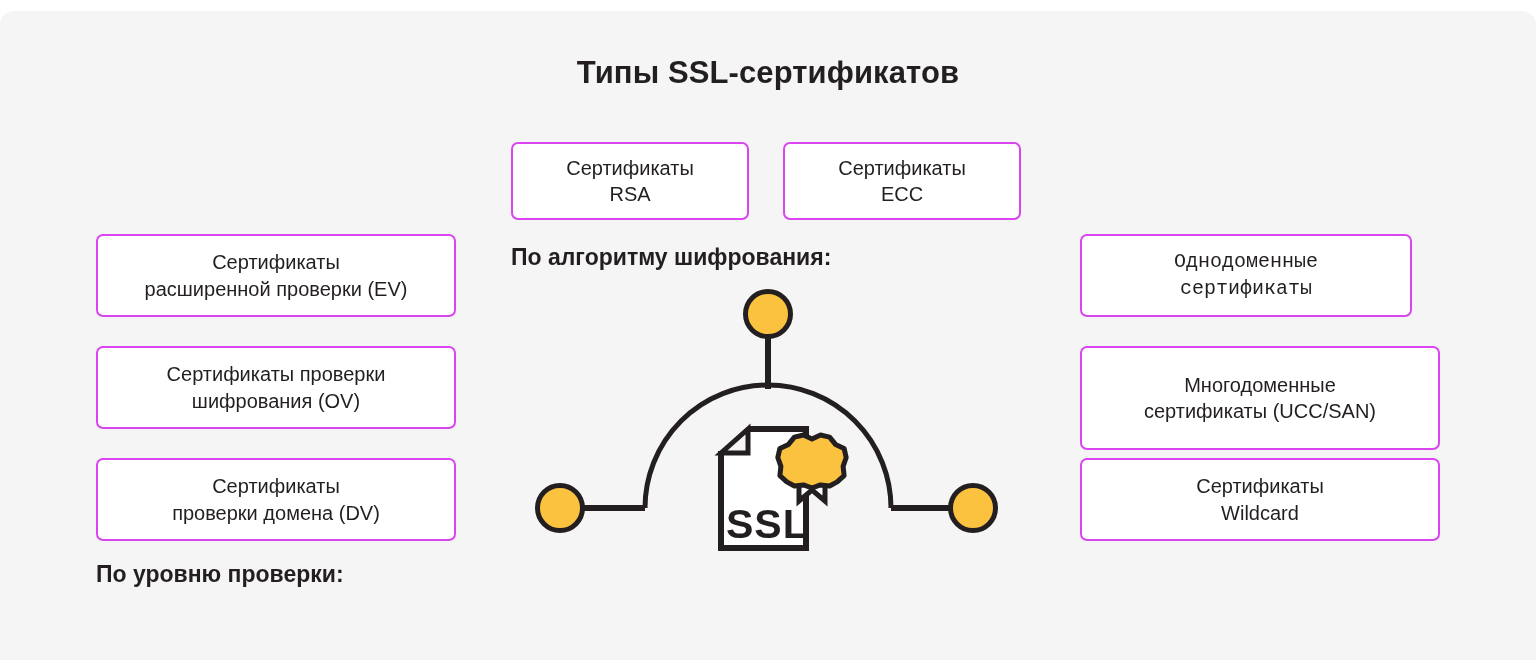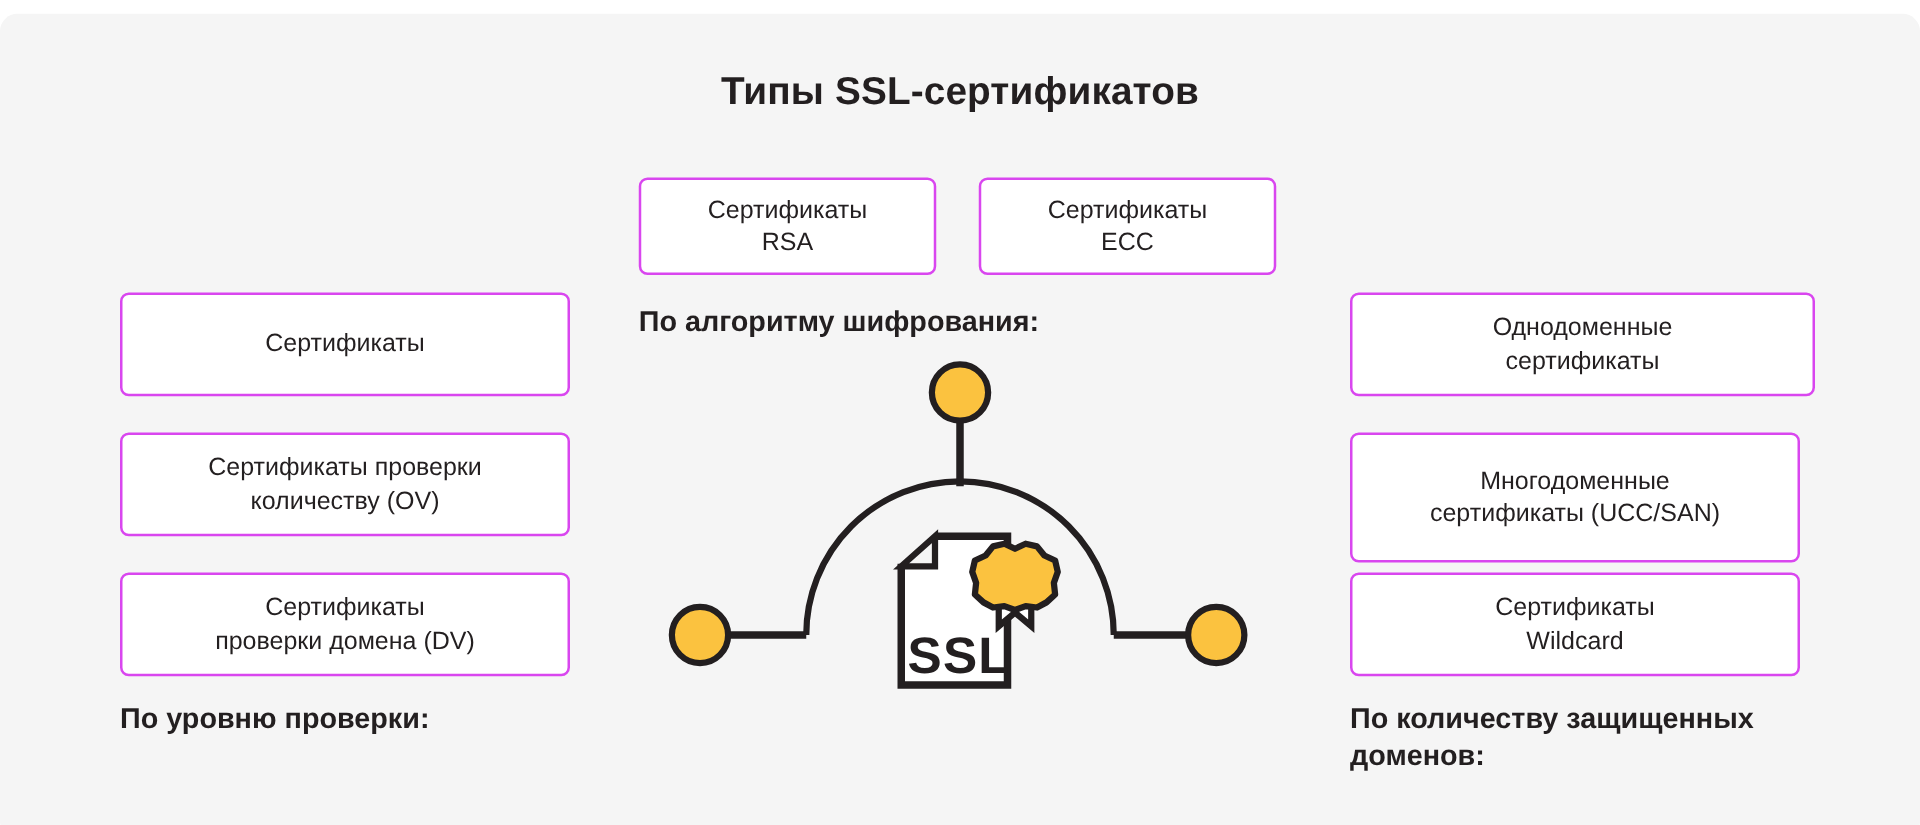--- a/index.html
+++ b/index.html
@@ -55,21 +55,21 @@
     padding: 4px 8px;
   }
   .box span { display: block; }
 
   
   .box-ev { left: 96px;  top: 223px; width: 360px; height: 83px; }
   .box-ov { left: 96px;  top: 335px; width: 360px; height: 83px; }
   .box-dv { left: 96px;  top: 447px; width: 360px; height: 83px; }
 
   
-  .box-single { left: 1080px; top: 223px; width: 372px; height: 83px; }
+  .box-single { left: 1080px; top: 223px; width: 332px; height: 83px; font-family: Liberation Mono, monospace; }
   .box-multi  { left: 1080px; top: 335px; width: 360px; height: 104px; }
   .box-wild   { left: 1080px; top: 447px; width: 360px; height: 83px; }
 
   
   .box-rsa { left: 511px; top: 131px; width: 238px; height: 78px; }
   .box-ecc { left: 783px; top: 131px; width: 238px; height: 78px; }
 
   
   .caption {
     position: absolute;
@@ -111,27 +111,28 @@
       <span>Сертификаты</span>
       <span>ECC</span>
     </div>
   </div>
 
   <div class="caption caption-algo">По алгоритму шифрования:</div>
 
   <div class="box box-ev">
     <div>
       <span>Сертификаты</span>
+      <span>расширенной проверки (EV)</span>
     </div>
   </div>
 
   <div class="box box-ov">
     <div>
       <span>Сертификаты проверки</span>
-      <span>количеству (OV)</span>
+      <span>шифрования (OV)</span>
     </div>
   </div>
 
   <div class="box box-dv">
     <div>
       <span>Сертификаты</span>
       <span>проверки домена (DV)</span>
     </div>
   </div>
 
@@ -151,24 +152,20 @@
     </div>
   </div>
 
   <div class="box box-wild">
     <div>
       <span>Сертификаты</span>
       <span>Wildcard</span>
     </div>
   </div>
 
-  <div class="caption caption-count">
-    <span>По количеству</span>
-    <span>защищенных доменов:</span>
-  </div>
 
   <svg id="central-art" viewBox="0 0 516 290">
 
     <path d="M 135 232 A 123 123 0 0 1 381 232" fill="none" stroke="#231f20" stroke-width="5"></path>
 
     <path d="M 50 232 L 135 232" fill="none" stroke="#231f20" stroke-width="6" stroke-linecap="butt"></path>
 
     <path d="M 381 232 L 466 232" fill="none" stroke="#231f20" stroke-width="6" stroke-linecap="butt"></path>
 
     <path d="M 258 38 L 258 113" fill="none" stroke="#231f20" stroke-width="6" stroke-linecap="butt"></path>

